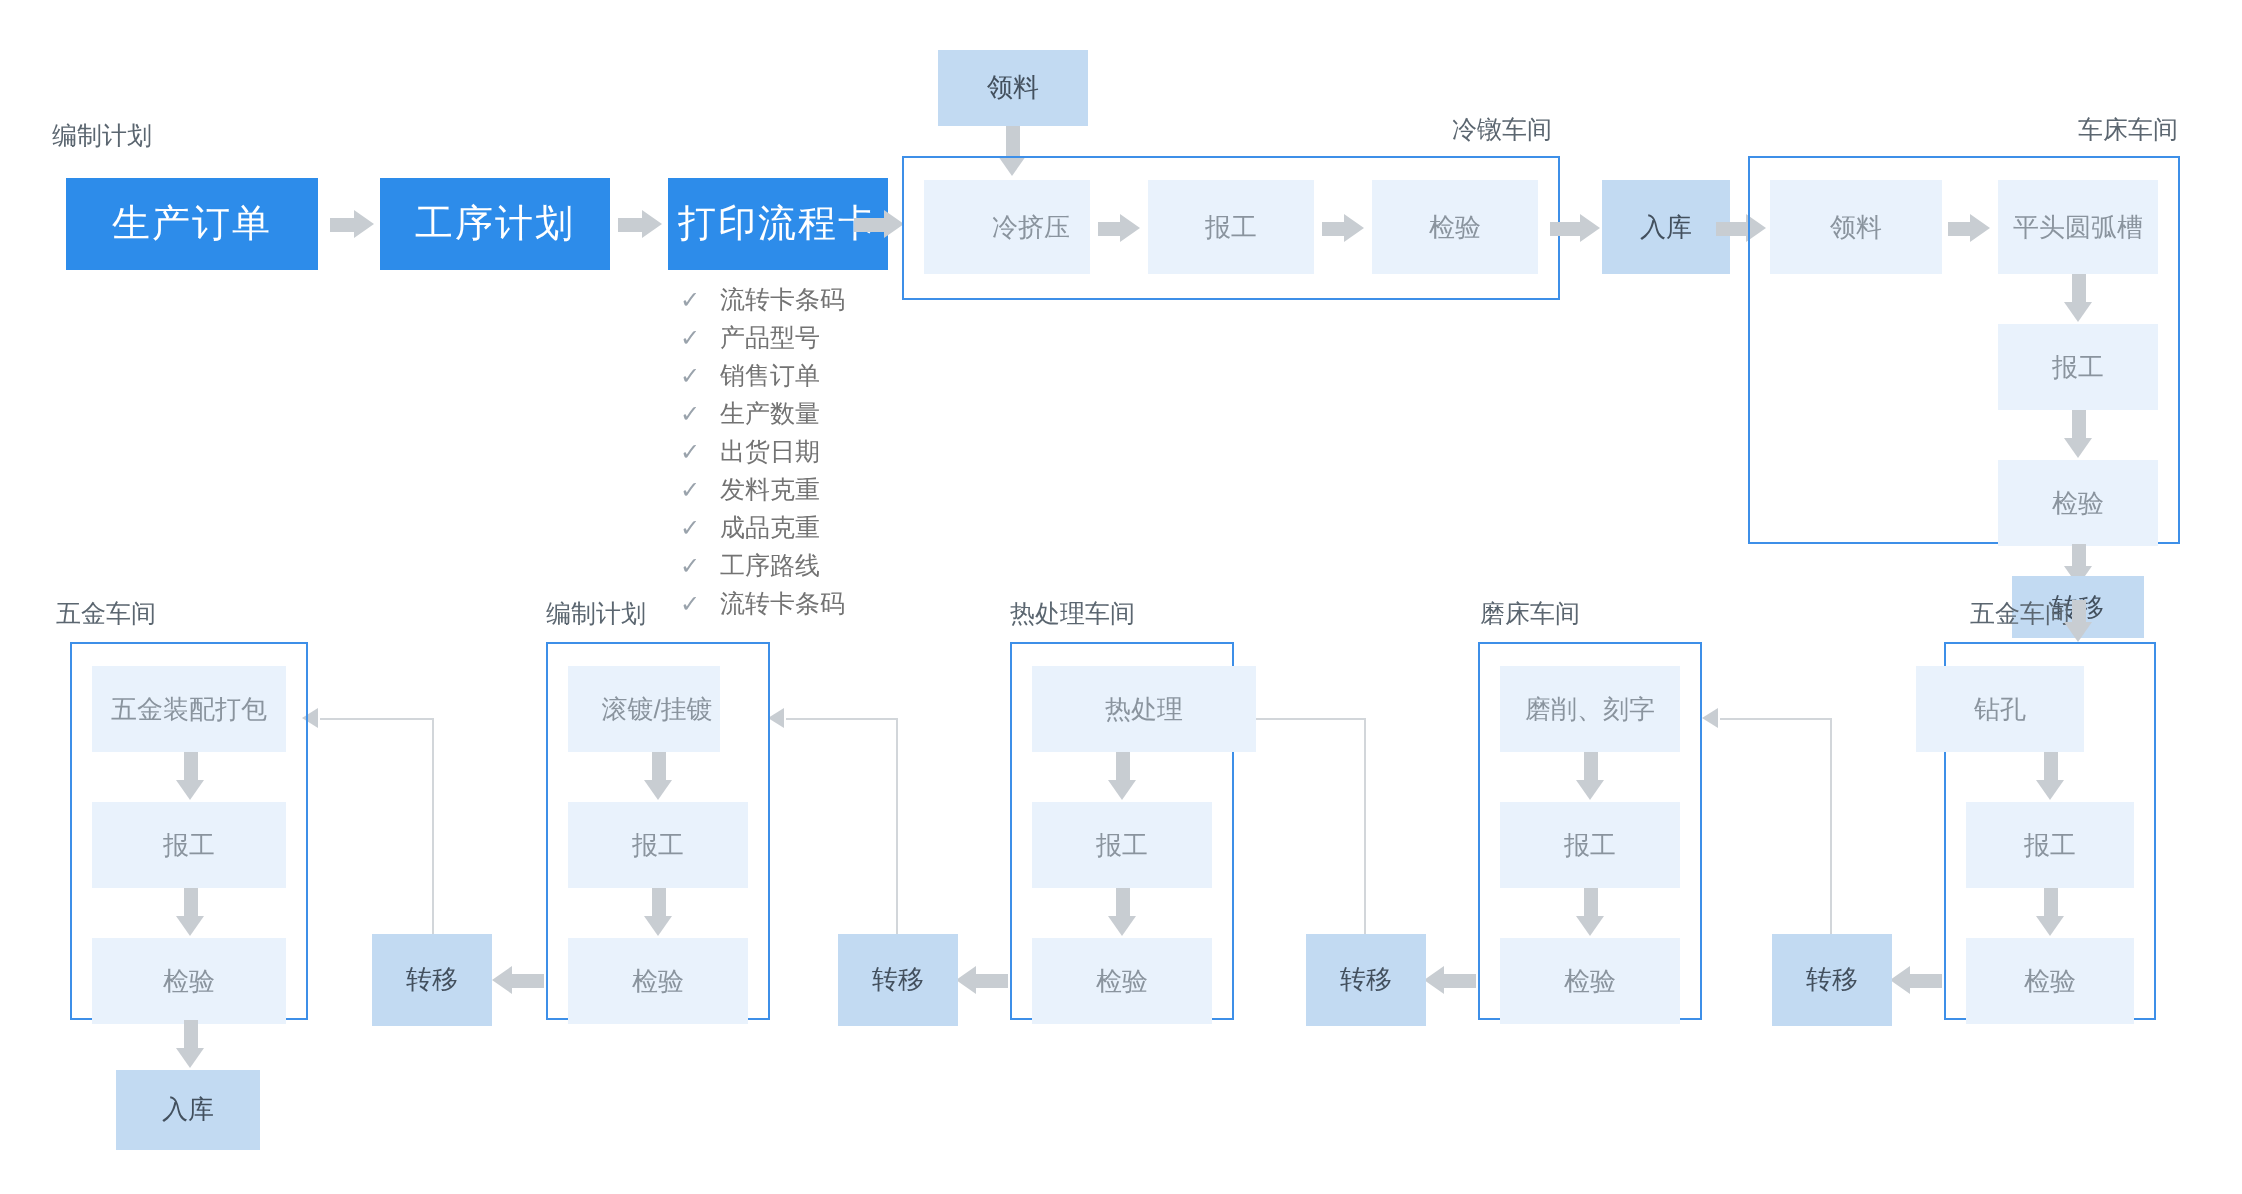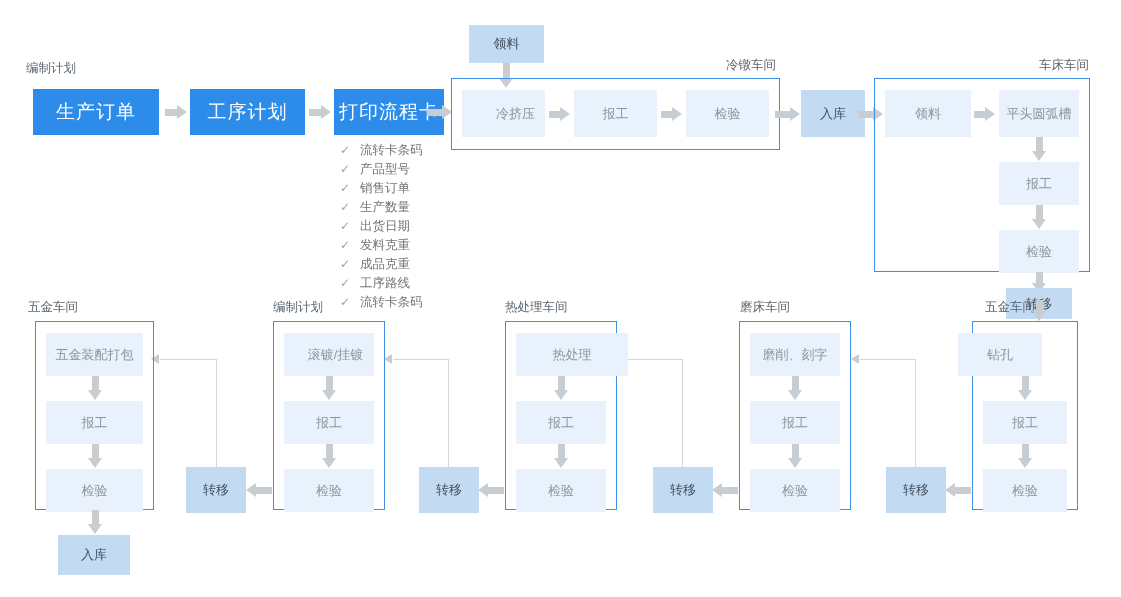--- a/index.html
+++ b/index.html
@@ -268,21 +268,21 @@
     <div class="head" style="left:0;top:0;border-top:7px solid transparent;border-bottom:7px solid transparent;border-right:10px solid #c8cdd2;"></div>
   </div>
 
   <div class="abs action" style="left:419px;top:467px;width:60px;height:46px;">转移</div>
   <div class="line-v" style="left:448px;top:359px;height:108px;"></div>
   <div class="line-h" style="left:393px;top:359px;width:56px;"></div>
   <div class="thin-head-l" style="left:384px;top:354px;"></div>
 
   <div class="abs shop-label" style="left:273px;top:299px;">编制计划</div>
   <div class="abs shop" style="left:273px;top:321px;width:112px;height:189px;"></div>
-  <div class="abs proc" style="left:284px;top:333px;width:90px;height:43px;padding-left:13px;">滚镀/挂镀</div>
+  <div class="abs proc" style="left:284px;top:333px;width:76px;height:43px;padding-left:13px;">滚镀/挂镀</div>
   <div class="abs arr-d" style="left:322px;top:376px;width:14px;height:25px;">
     <div class="bar" style="left:4px;top:0;width:7px;height:15px;"></div>
     <div class="head" style="left:0;top:14px;border-left:7px solid transparent;border-right:7px solid transparent;border-top:10px solid #c8cdd2;"></div>
   </div>
   <div class="abs proc" style="left:284px;top:401px;width:90px;height:43px;">报工</div>
   <div class="abs arr-d" style="left:322px;top:444px;width:14px;height:25px;">
     <div class="bar" style="left:4px;top:0;width:7px;height:15px;"></div>
     <div class="head" style="left:0;top:14px;border-left:7px solid transparent;border-right:7px solid transparent;border-top:10px solid #c8cdd2;"></div>
   </div>
   <div class="abs proc" style="left:284px;top:469px;width:90px;height:43px;">检验</div>

